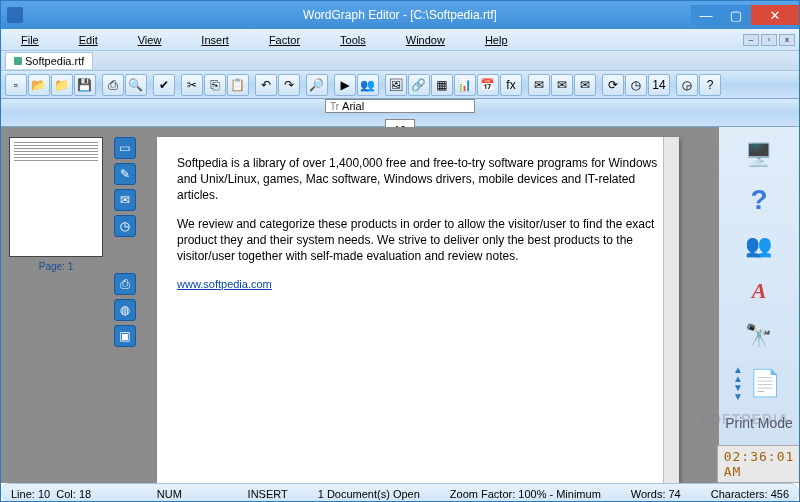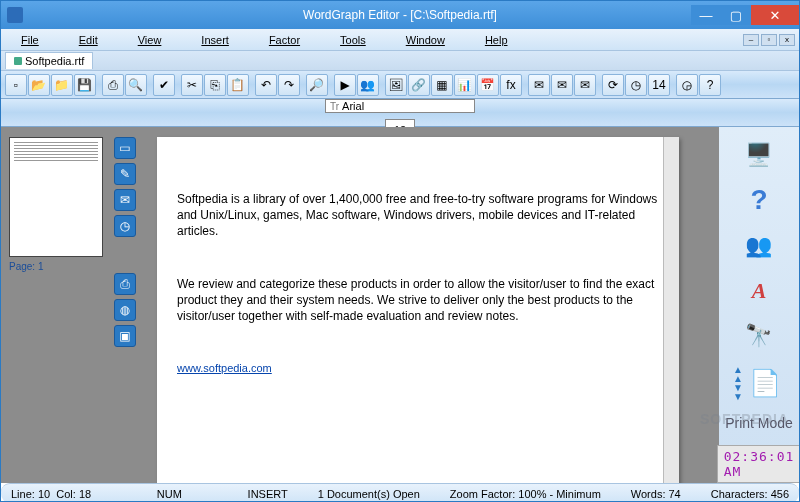--- a/index.html
+++ b/index.html
@@ -24,34 +24,34 @@
 .tb-sep { width: 4px; }
 .fmtbar { height: 28px; background: linear-gradient(#d8eafb,#b8d7f3,#cce2f8); display: flex; align-items: center; padding: 0 4px; gap: 3px; border-bottom: 1px solid #7fa8d0; flex-direction: column; }
 .font-sel { width: 150px; height: 20px; background: #fff; border: 1px solid #888; padding: 0 4px; display: flex; align-items: center; }
 .font-sel::before { content: "Tr "; font-size: 10px; color: #777; margin-right: 3px;}
 .size-box { width: 30px; height: 20px; background: #fff; border: 1px solid #888; text-align: center; line-height: 20px; }
 .fmt-btn { width: 22px; height: 22px; border: 1px solid #8ab4dc; background: linear-gradient(#f0f8ff,#d0e4f5); border-radius: 2px; display: flex; align-items: center; justify-content: center; font-family: "Times New Roman", serif; cursor: pointer;}
 .workspace { display: flex; height: 356px; background: #8c8c8c; }
 .left-thumb { width: 110px; background: #8c8c8c; padding: 10px 8px; }
 .thumb { background: #fff; border: 1px solid #444; height: 120px; padding: 4px; }
 .thumb .lines div { height: 1px; background: #999; margin-bottom: 2px; }
-.thumb-label { text-align: left; color: #1a4d99; margin-top: 4px; font-size: 10px; }
+.thumb-label { text-align: center; color: #1a4d99; margin-top: 4px; font-size: 10px; }
 .left-btns { width: 28px; background: #8c8c8c; padding-top: 10px; display: flex; flex-direction: column; gap: 4px; align-items: center; }
 .lbtn { width: 22px; height: 22px; background: #2a7ac4; border-radius: 3px; display: flex; align-items: center; justify-content: center; color: #fff; font-size: 12px; cursor: pointer; border: 1px solid #1a5a9c;}
 .doc-scroll { flex: 1; background: #8c8c8c; padding: 10px 6px 10px 18px; overflow: hidden; position: relative;}
 .page { background: #fff; width: 522px; height: 400px; padding: 18px 20px; box-shadow: 2px 2px 4px rgba(0,0,0,0.3); position:relative;}
-.page p { font-size: 12px; line-height: 1.35; margin-bottom: 12px; font-family: Arial; margin-top: 36px; }
+.page p { font-size: 12px; line-height: 1.35; margin-bottom: 12px; font-family: Arial; }
 .page a { color: #0645ad; text-decoration: underline; }
 .vscroll { position:absolute; right:0; top:0; width:16px; height:100%; background:#e8e8e8; border-left:1px solid #bbb;}
 .right-panel { width: 80px; background: linear-gradient(#e0edf9,#cde0f3); display: flex; flex-direction: column; align-items: center; padding-top: 12px; gap: 14px; position: relative; }
 .rbtn { width: 38px; height: 34px; border-radius: 3px; display: flex; align-items: center; justify-content: center; font-size: 22px; cursor: pointer; }
 .arrows { display:flex; flex-direction:column; gap:0; color:#2a7ac4; font-size:10px; line-height:9px; text-align:center;}
 .right-label { color: #556; font-size: 14px; }
 .watermark { position: absolute; right: 10px; bottom: 56px; color: rgba(120,130,140,0.35); font-size: 14px; font-weight: bold; letter-spacing: 1px;}
-.clock { background: #e8e8e8; border: 1px solid #aaa; padding: 3px 6px; font-family: monospace; font-size: 13px; color: #a21caf; letter-spacing: 1px;}
+.clock { background: #e8e8e8; border: 1px solid #aaa; padding: 3px 6px; font-family: monospace; font-size: 13px; color: #a16207; letter-spacing: 1px;}
 .statusbar { height: 20px; background: linear-gradient(#e8f2fc,#cfe4f7); display: flex; align-items: center; padding: 0 10px; gap: 30px; border-top: 1px solid #a8c4e0; font-size: 10px; border-radius: 9px; }
 .statusbar .cell { white-space: nowrap; }
 .statusbar .spacer { flex: 1; }
 </style>
 </head>
 <body>
 
 <div class="titlebar">
   <div class="icon"></div>
   <div class="title">WordGraph Editor - [C:\Softpedia.rtf]</div>

